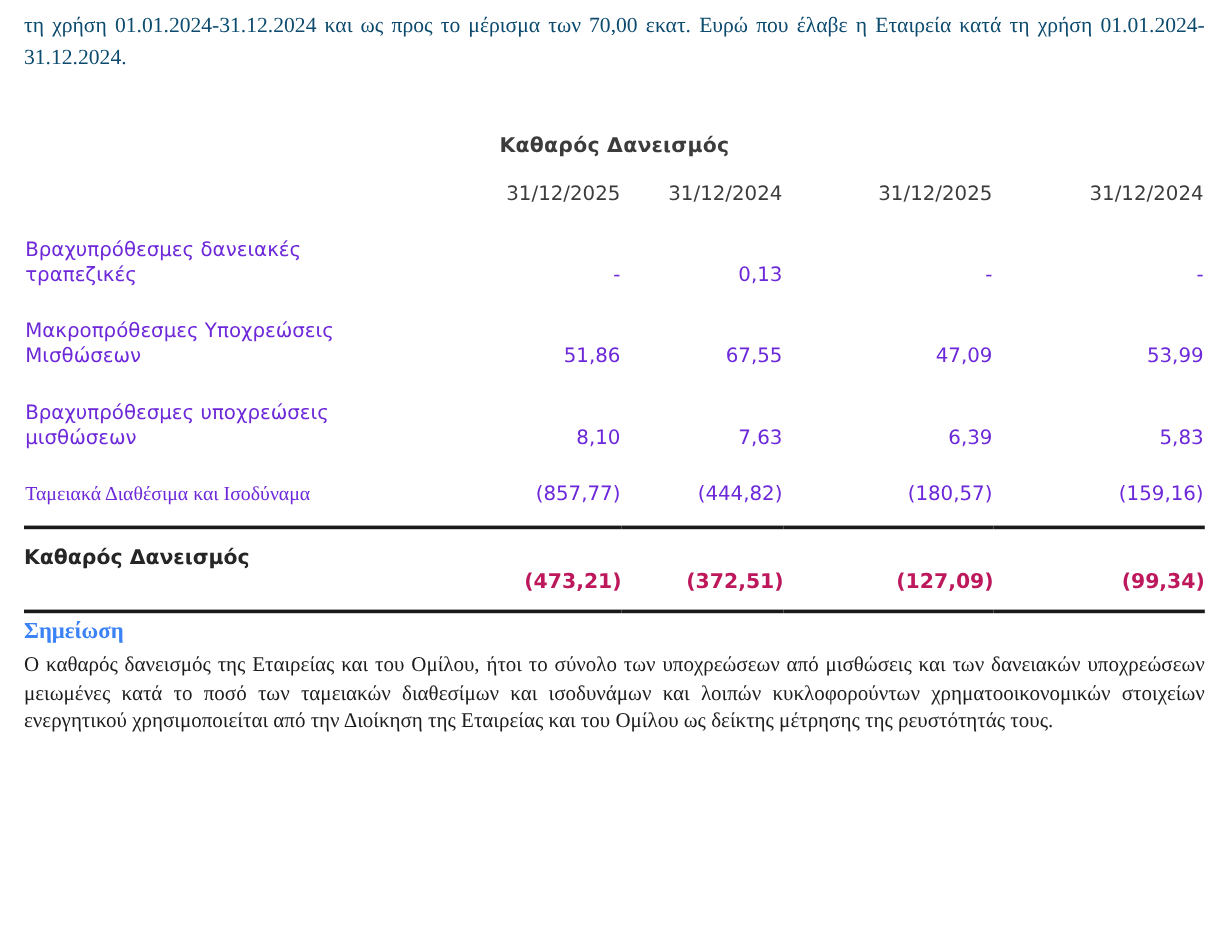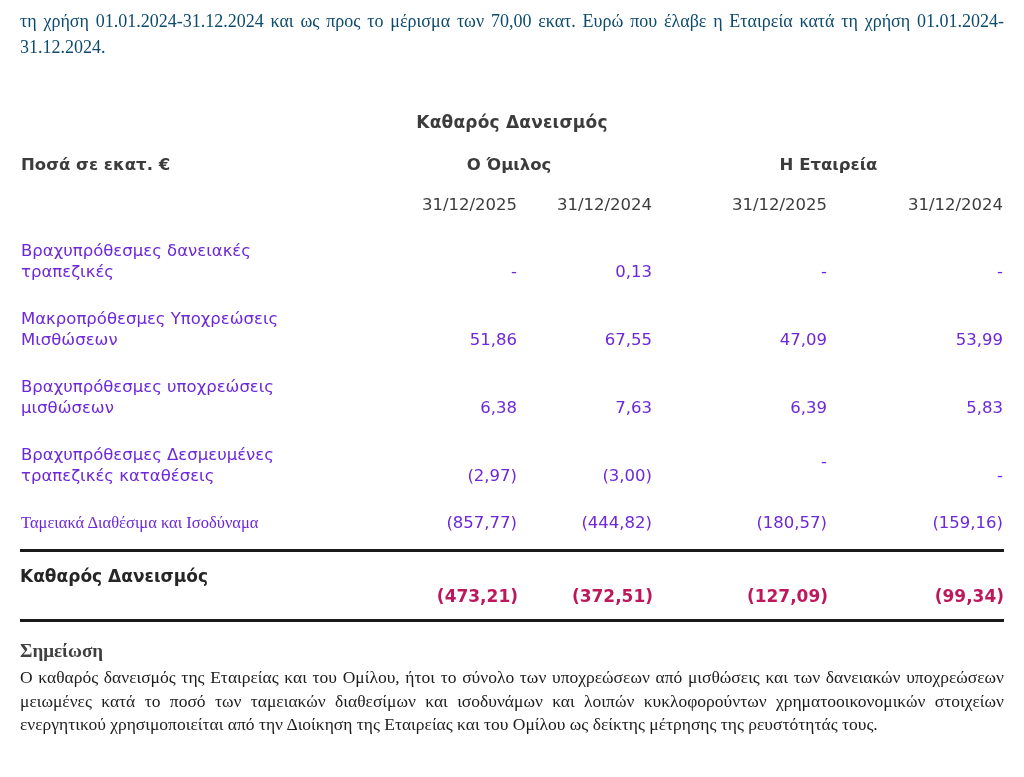--- a/index.html
+++ b/index.html
@@ -84,24 +84,24 @@
   tfoot td.num {
     font-weight: bold;
     font-size: 17px;
     color: #be185d;
     padding: 30px 0 12px 0;
     line-height: 21px;
   }
 
   
   .note-heading {
-    margin-top: 18px;
+    margin-top: 5px;
     font-weight: bold;
     font-size: 19px;
-    color: #404040;
+    color: #3b82f6;
   }
   .note-text {
     margin: 4px 0 0 0;
     font-size: 17.5px;
     line-height: 23.5px;
     text-align: justify;
     color: #1c1c1c;
   }
 </style>
 </head>
@@ -116,25 +116,20 @@
 
     <table class="netdebt">
       <colgroup>
         <col class="c-label">
           <col class="c1">
           <col class="c2">
           <col class="c3">
           <col class="c4">
       </colgroup>
       <thead>
-        <tr class="group-row">
-          <td>Ποσά σε εκατ. €</td>
-          <td class="grp" colspan="2">Ο Όμιλος</td>
-          <td class="grp" colspan="2">Η Εταιρεία</td>
-        </tr>
         <tr class="dates-row">
           <td></td>
           <td>31/12/2025</td>
           <td>31/12/2024</td>
           <td>31/12/2025</td>
           <td>31/12/2024</td>
         </tr>
       </thead>
       <tbody>
         <tr>
@@ -155,34 +150,24 @@
           <td class="num">51,86</td>
           <td class="num">67,55</td>
           <td class="num">47,09</td>
           <td class="num">53,99</td>
         </tr>
         <tr>
           <td>
             <span>Βραχυπρόθεσμες υποχρεώσεις</span><br>
             <span>μισθώσεων</span>
           </td>
-          <td class="num">6,38</td>
+          <td class="num">8,10</td>
           <td class="num">7,63</td>
           <td class="num">6,39</td>
           <td class="num">5,83</td>
-        </tr>
-        <tr>
-          <td>
-            <span>Βραχυπρόθεσμες Δεσμευμένες</span><br>
-            <span>τραπεζικές καταθέσεις</span>
-          </td>
-          <td class="num">(2,97)</td>
-          <td class="num">(3,00)</td>
-          <td class="num raise">-</td>
-          <td class="num">-</td>
         </tr>
         <tr class="last-body">
           <td class="label-raised">
             <span>Ταμειακά Διαθέσιμα και Ισοδύναμα</span>
           </td>
           <td class="num">(857,77)</td>
           <td class="num">(444,82)</td>
           <td class="num">(180,57)</td>
           <td class="num">(159,16)</td>
         </tr>

